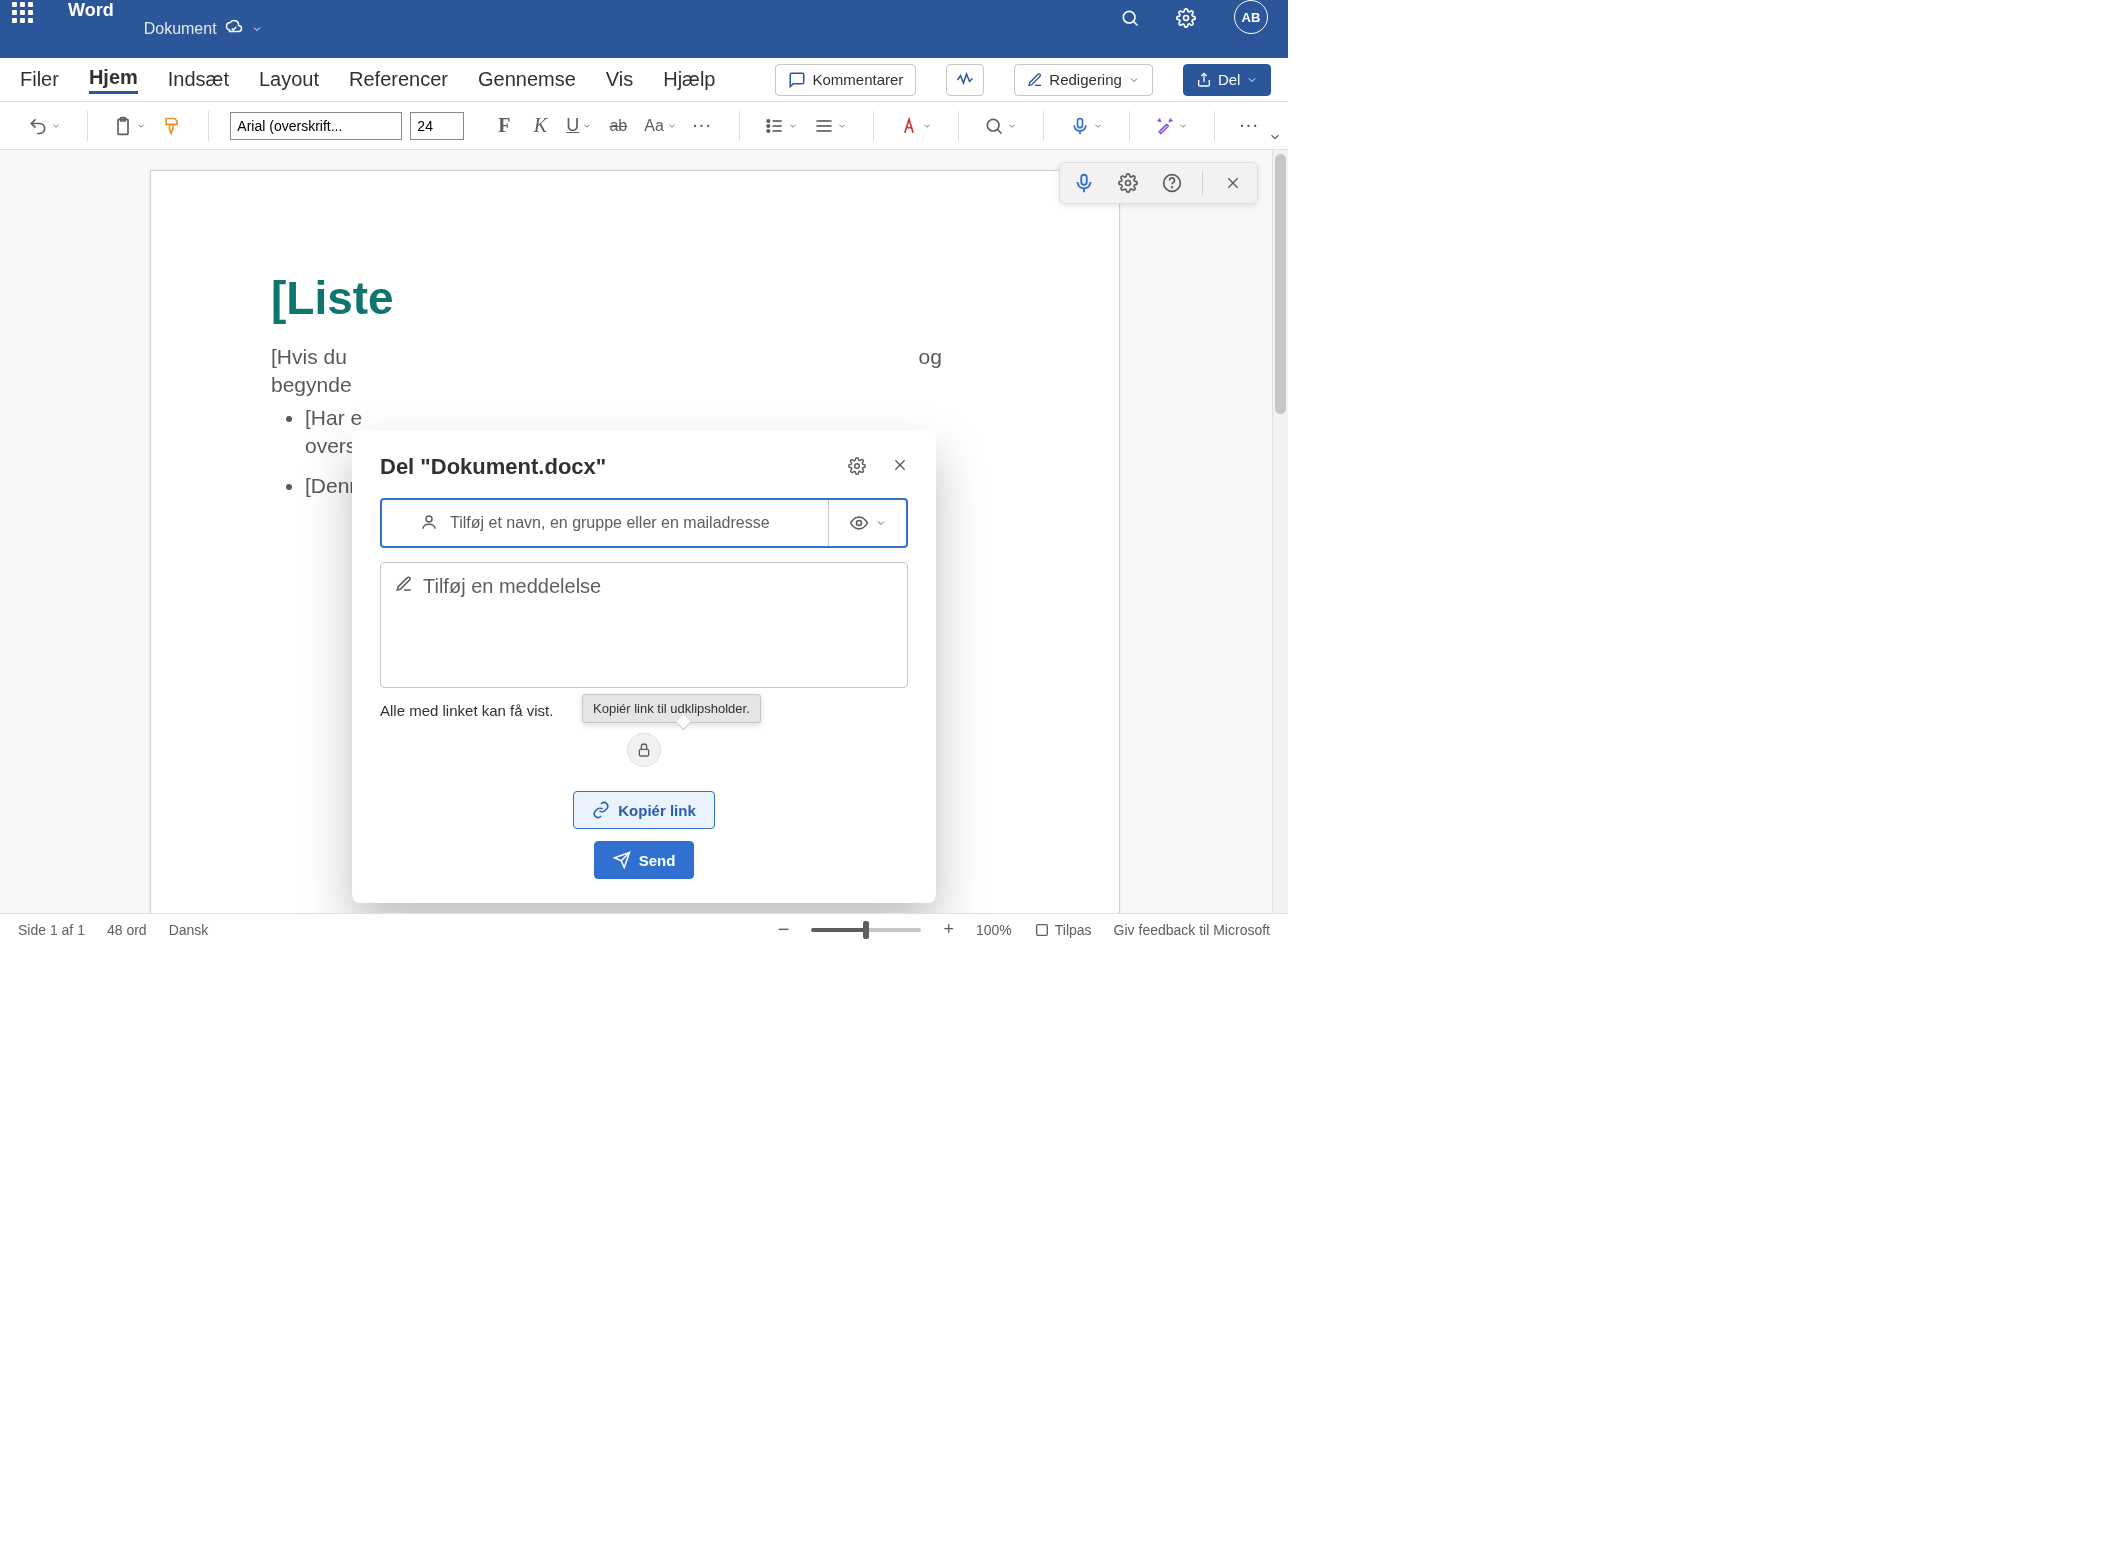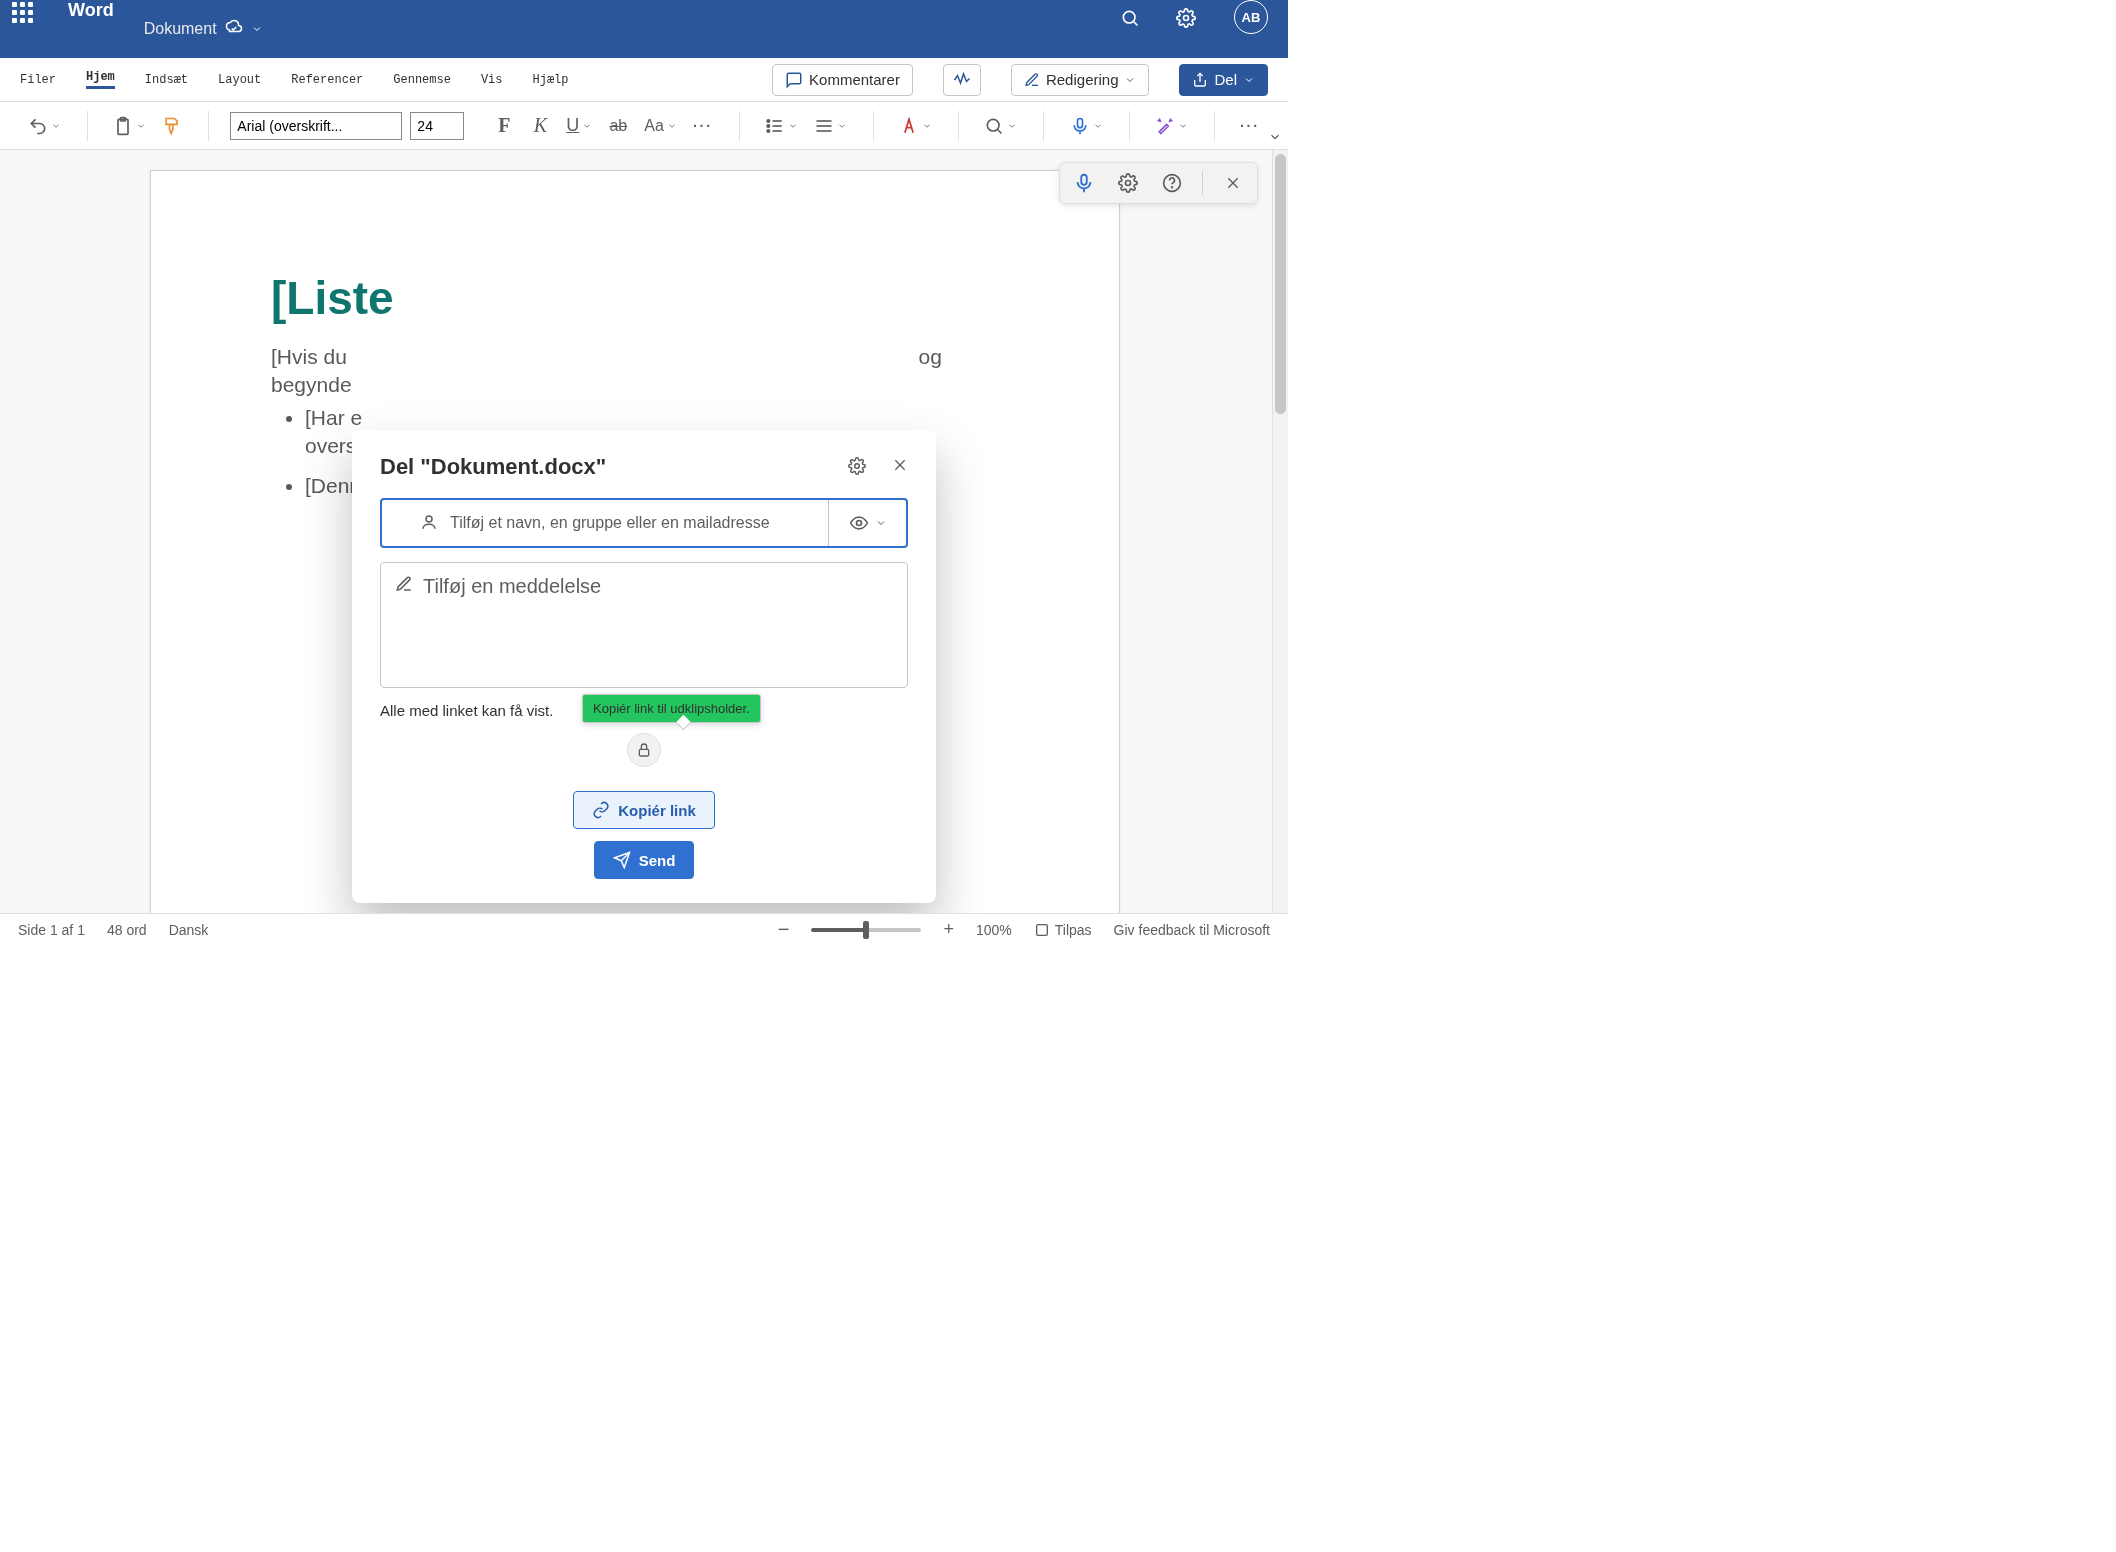--- a/index.html
+++ b/index.html
@@ -71,21 +71,21 @@
   }
   
   .ribbon-tabs {
     display: flex; align-items: center;
     height: 44px;
     border-bottom: 1px solid var(--ribbon-border);
     padding: 0 20px;
     gap: 30px;
     background: #fff;
   }
-  .ribbon-tab { cursor: pointer; font-size: 12px; color: var(--text); font-family: Liberation Mono, monospace; }
+  .ribbon-tab { cursor: pointer; font-size: 20px; color: var(--text); }
   .ribbon-tab.active { font-weight: 600; border-bottom: 3px solid var(--brand); padding-bottom: 2px; }
   .ribbon-tabs .grow { flex: 1; }
   .rt-btn {
     display: flex; align-items: center; gap: 6px;
     border: 1px solid #c8c6c4;
     padding: 4px 12px;
     border-radius: 4px;
     cursor: pointer;
     font-size: 15px;
     color: var(--text);
@@ -266,21 +266,21 @@
     border: 1px solid var(--btn-blue);
     color: #2a5eab;
   }
   .btn.primary {
     background: var(--btn-blue);
     color: #fff;
     border: 1px solid var(--btn-blue);
   }
   .tooltip {
     position: absolute;
-    background: #22c55e;
+    background: #e5e5e5;
     border: 1px solid #c8c6c4;
     border-radius: 3px;
     padding: 6px 10px;
     font-size: 13px;
     color: #323130;
     box-shadow: 0 2px 6px rgba(0,0,0,0.15);
   }
   .tooltip::after {
     content: '';
     position: absolute;

